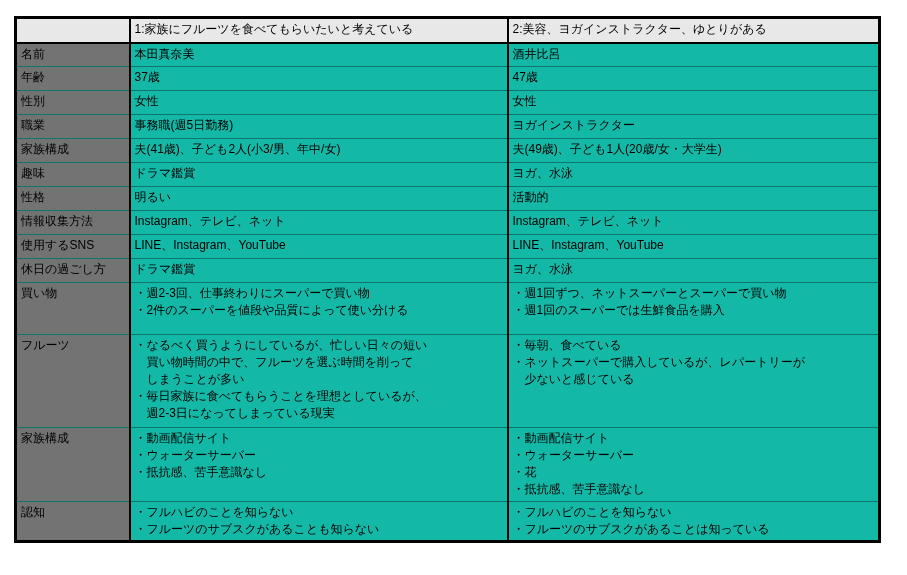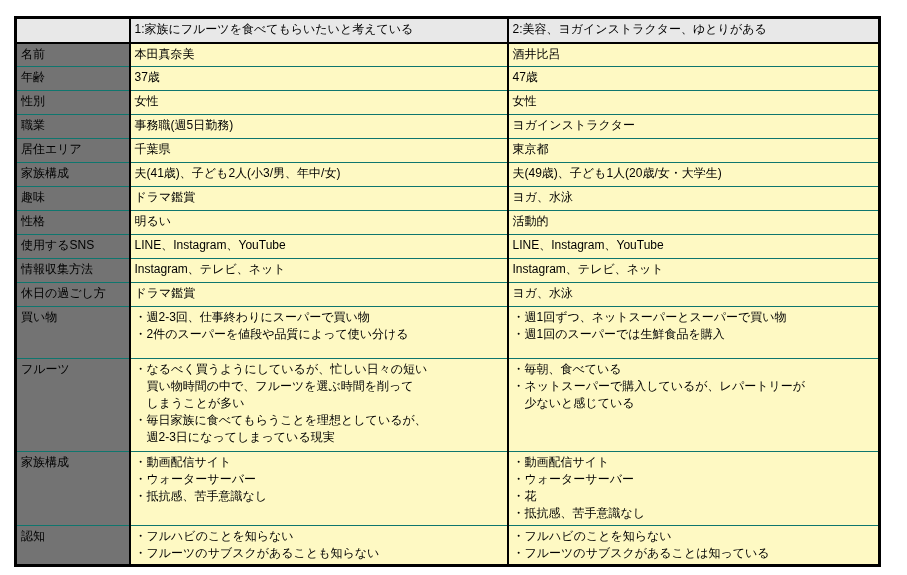--- a/index.html
+++ b/index.html
@@ -52,21 +52,21 @@
   table.persona thead tr { height: 25px; }
   table.persona thead th {
     background: #e8e8e8;
     border-bottom: 2px solid #000000;
   }
   
   table.persona td.label-cell {
     background: #737373;
   }
   table.persona td.value-cell {
-    background: #fef9c3;
+    background: #14b8a6;
   }
 
   tr.row-single    { height: 24px; }
   tr.row-shopping  { height: 52px; }
   tr.row-fruit     { height: 93px; }
   tr.row-subsc     { height: 74px; }
   tr.row-cognition { height: 37px; }
 </style>
 </head>
 <body>
@@ -101,48 +101,43 @@
           <td class="label-cell">性別</td>
           <td class="value-cell c1">女性</td>
           <td class="value-cell c2">女性</td>
         </tr>
         <tr class="row-single">
           <td class="label-cell">職業</td>
           <td class="value-cell c1">事務職(週5日勤務)</td>
           <td class="value-cell c2">ヨガインストラクター</td>
         </tr>
         <tr class="row-single">
-          <td class="label-cell">居住エリア</td>
-          <td class="value-cell c1">千葉県</td>
-          <td class="value-cell c2">東京都</td>
-        </tr>
-        <tr class="row-single">
           <td class="label-cell">家族構成</td>
           <td class="value-cell c1">夫(41歳)、子ども2人(小3/男、年中/女)</td>
           <td class="value-cell c2">夫(49歳)、子ども1人(20歳/女・大学生)</td>
         </tr>
         <tr class="row-single">
           <td class="label-cell">趣味</td>
           <td class="value-cell c1">ドラマ鑑賞</td>
           <td class="value-cell c2">ヨガ、水泳</td>
         </tr>
         <tr class="row-single">
           <td class="label-cell">性格</td>
           <td class="value-cell c1">明るい</td>
           <td class="value-cell c2">活動的</td>
         </tr>
         <tr class="row-single">
+          <td class="label-cell">情報収集方法</td>
+          <td class="value-cell c1">Instagram、テレビ、ネット</td>
+          <td class="value-cell c2">Instagram、テレビ、ネット</td>
+        </tr>
+        <tr class="row-single">
           <td class="label-cell">使用するSNS</td>
           <td class="value-cell c1">LINE、Instagram、YouTube</td>
           <td class="value-cell c2">LINE、Instagram、YouTube</td>
-        </tr>
-        <tr class="row-single">
-          <td class="label-cell">情報収集方法</td>
-          <td class="value-cell c1">Instagram、テレビ、ネット</td>
-          <td class="value-cell c2">Instagram、テレビ、ネット</td>
         </tr>
         <tr class="row-single">
           <td class="label-cell">休日の過ごし方</td>
           <td class="value-cell c1">ドラマ鑑賞</td>
           <td class="value-cell c2">ヨガ、水泳</td>
         </tr>
         <tr class="row-shopping">
           <td class="label-cell">買い物</td>
           <td class="value-cell c1">・週2-3回、仕事終わりにスーパーで買い物
 ・2件のスーパーを値段や品質によって使い分ける</td>

